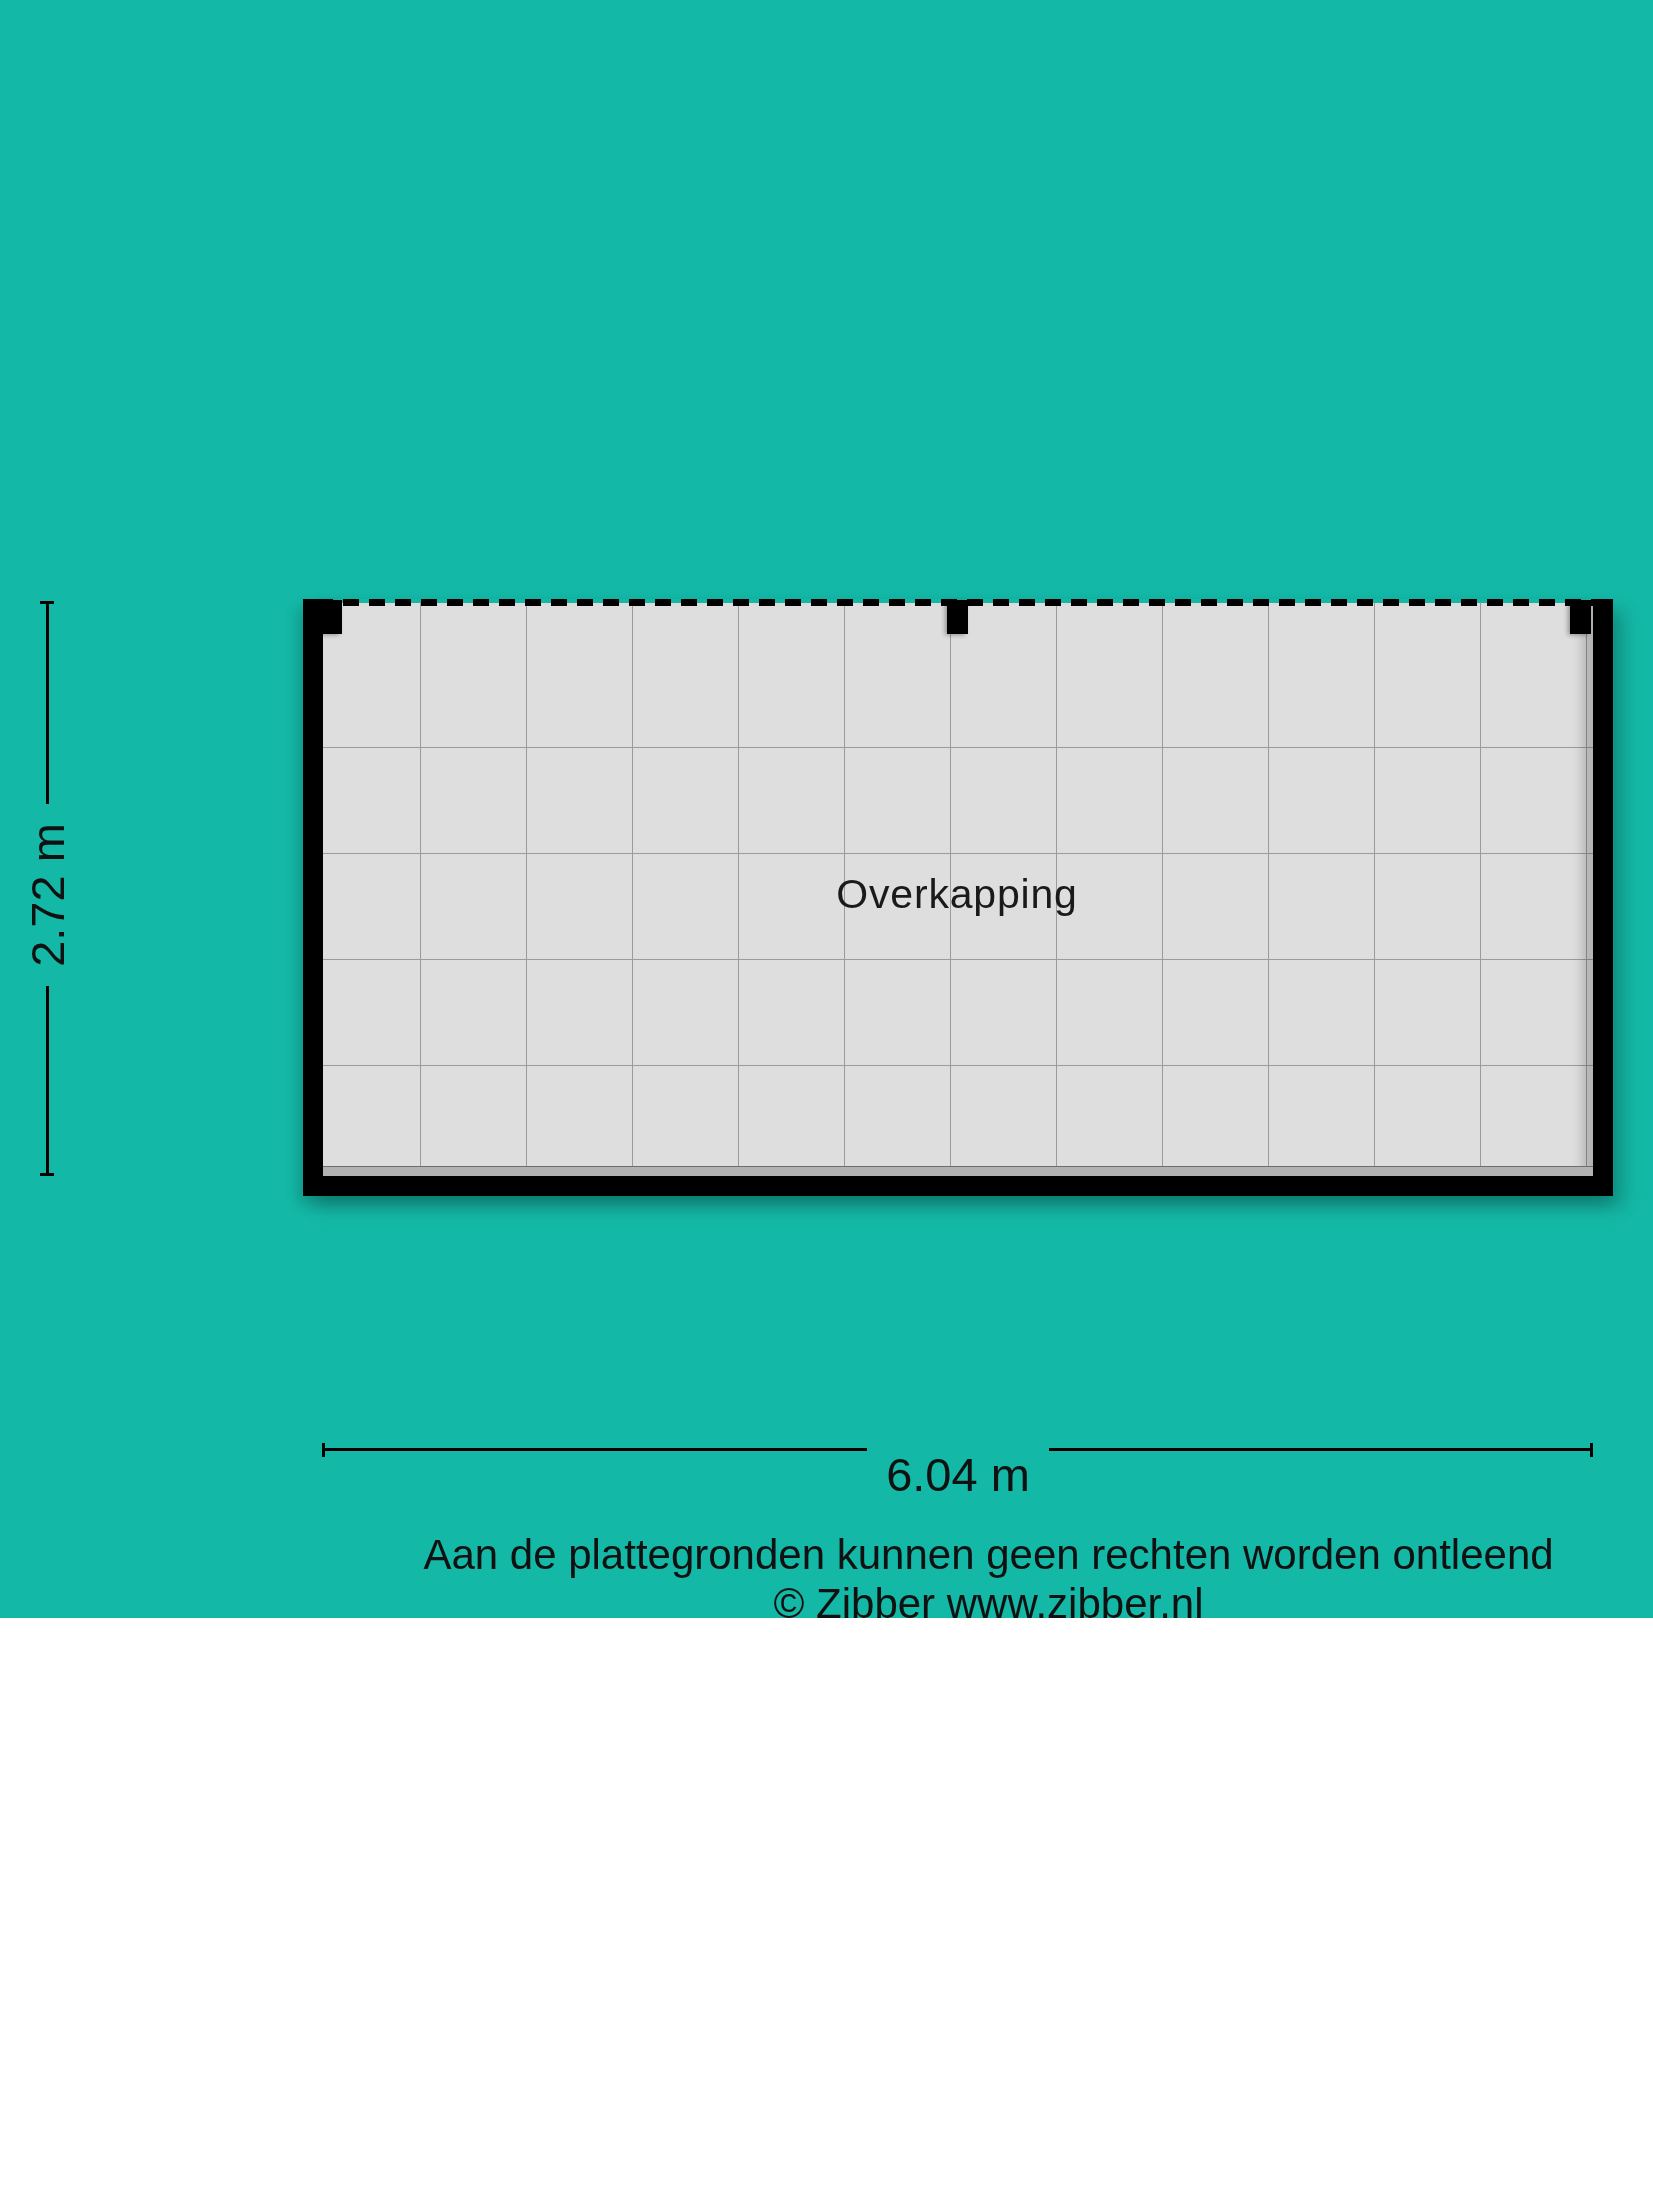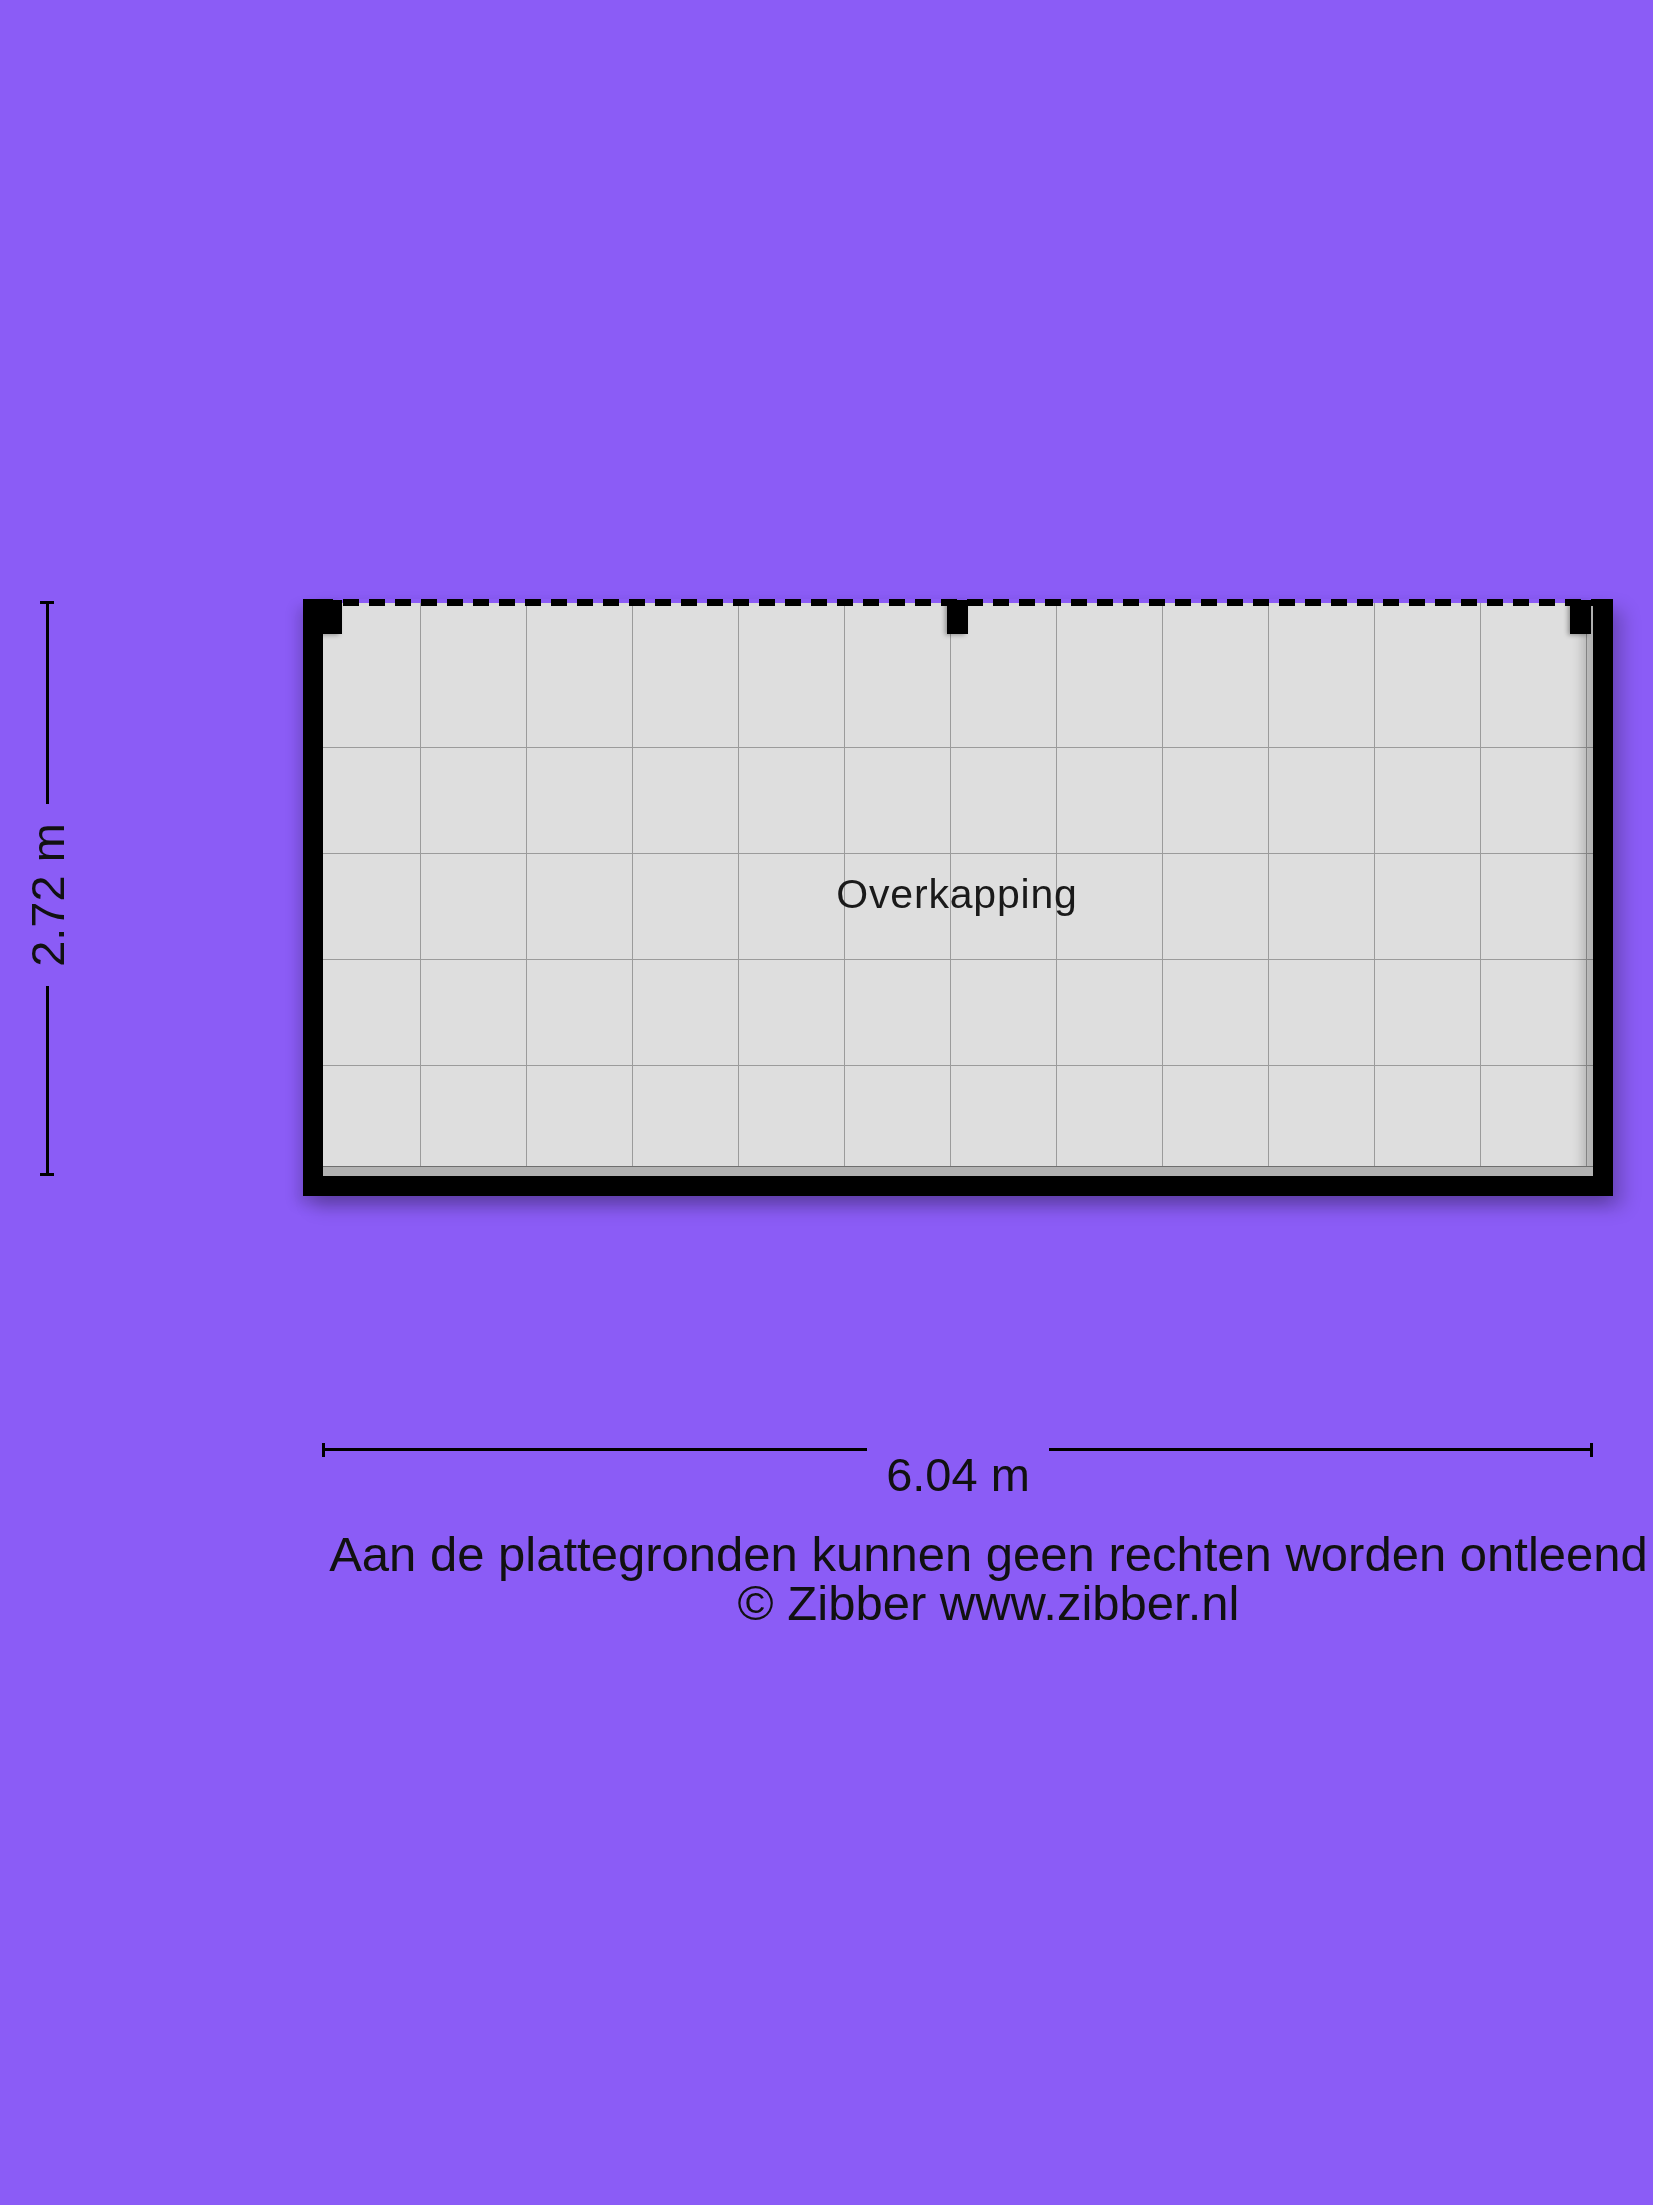--- a/index.html
+++ b/index.html
@@ -4,22 +4,22 @@
 <style>
   html, body {
     margin: 0;
     padding: 0;
     background: #ffffff;
     font-family: "Liberation Sans", "DejaVu Sans", sans-serif;
   }
   #canvas {
     position: relative;
     width: 1654px;
-    height: 2205px;
-    background: #8b5cf6;
+    height: 1618px;
+    background: #14b8a6;
     overflow: hidden;
   }
 
   
   .room {
     position: absolute;
     left: 303px;
     top: 599px;
     width: 1310px;
     height: 597px;
@@ -138,21 +138,21 @@
     white-space: nowrap;
   }
 
   
   .footer {
     position: absolute;
     left: 323px;
     top: 1530px;
     width: 1331px;
     text-align: center;
-    font-size: 49px;
+    font-size: 42px;
     line-height: 49px;
     color: #111111;
   }
 </style>
 </head>
 <body>
 
 <div id="canvas">
 
   <div class="room">

